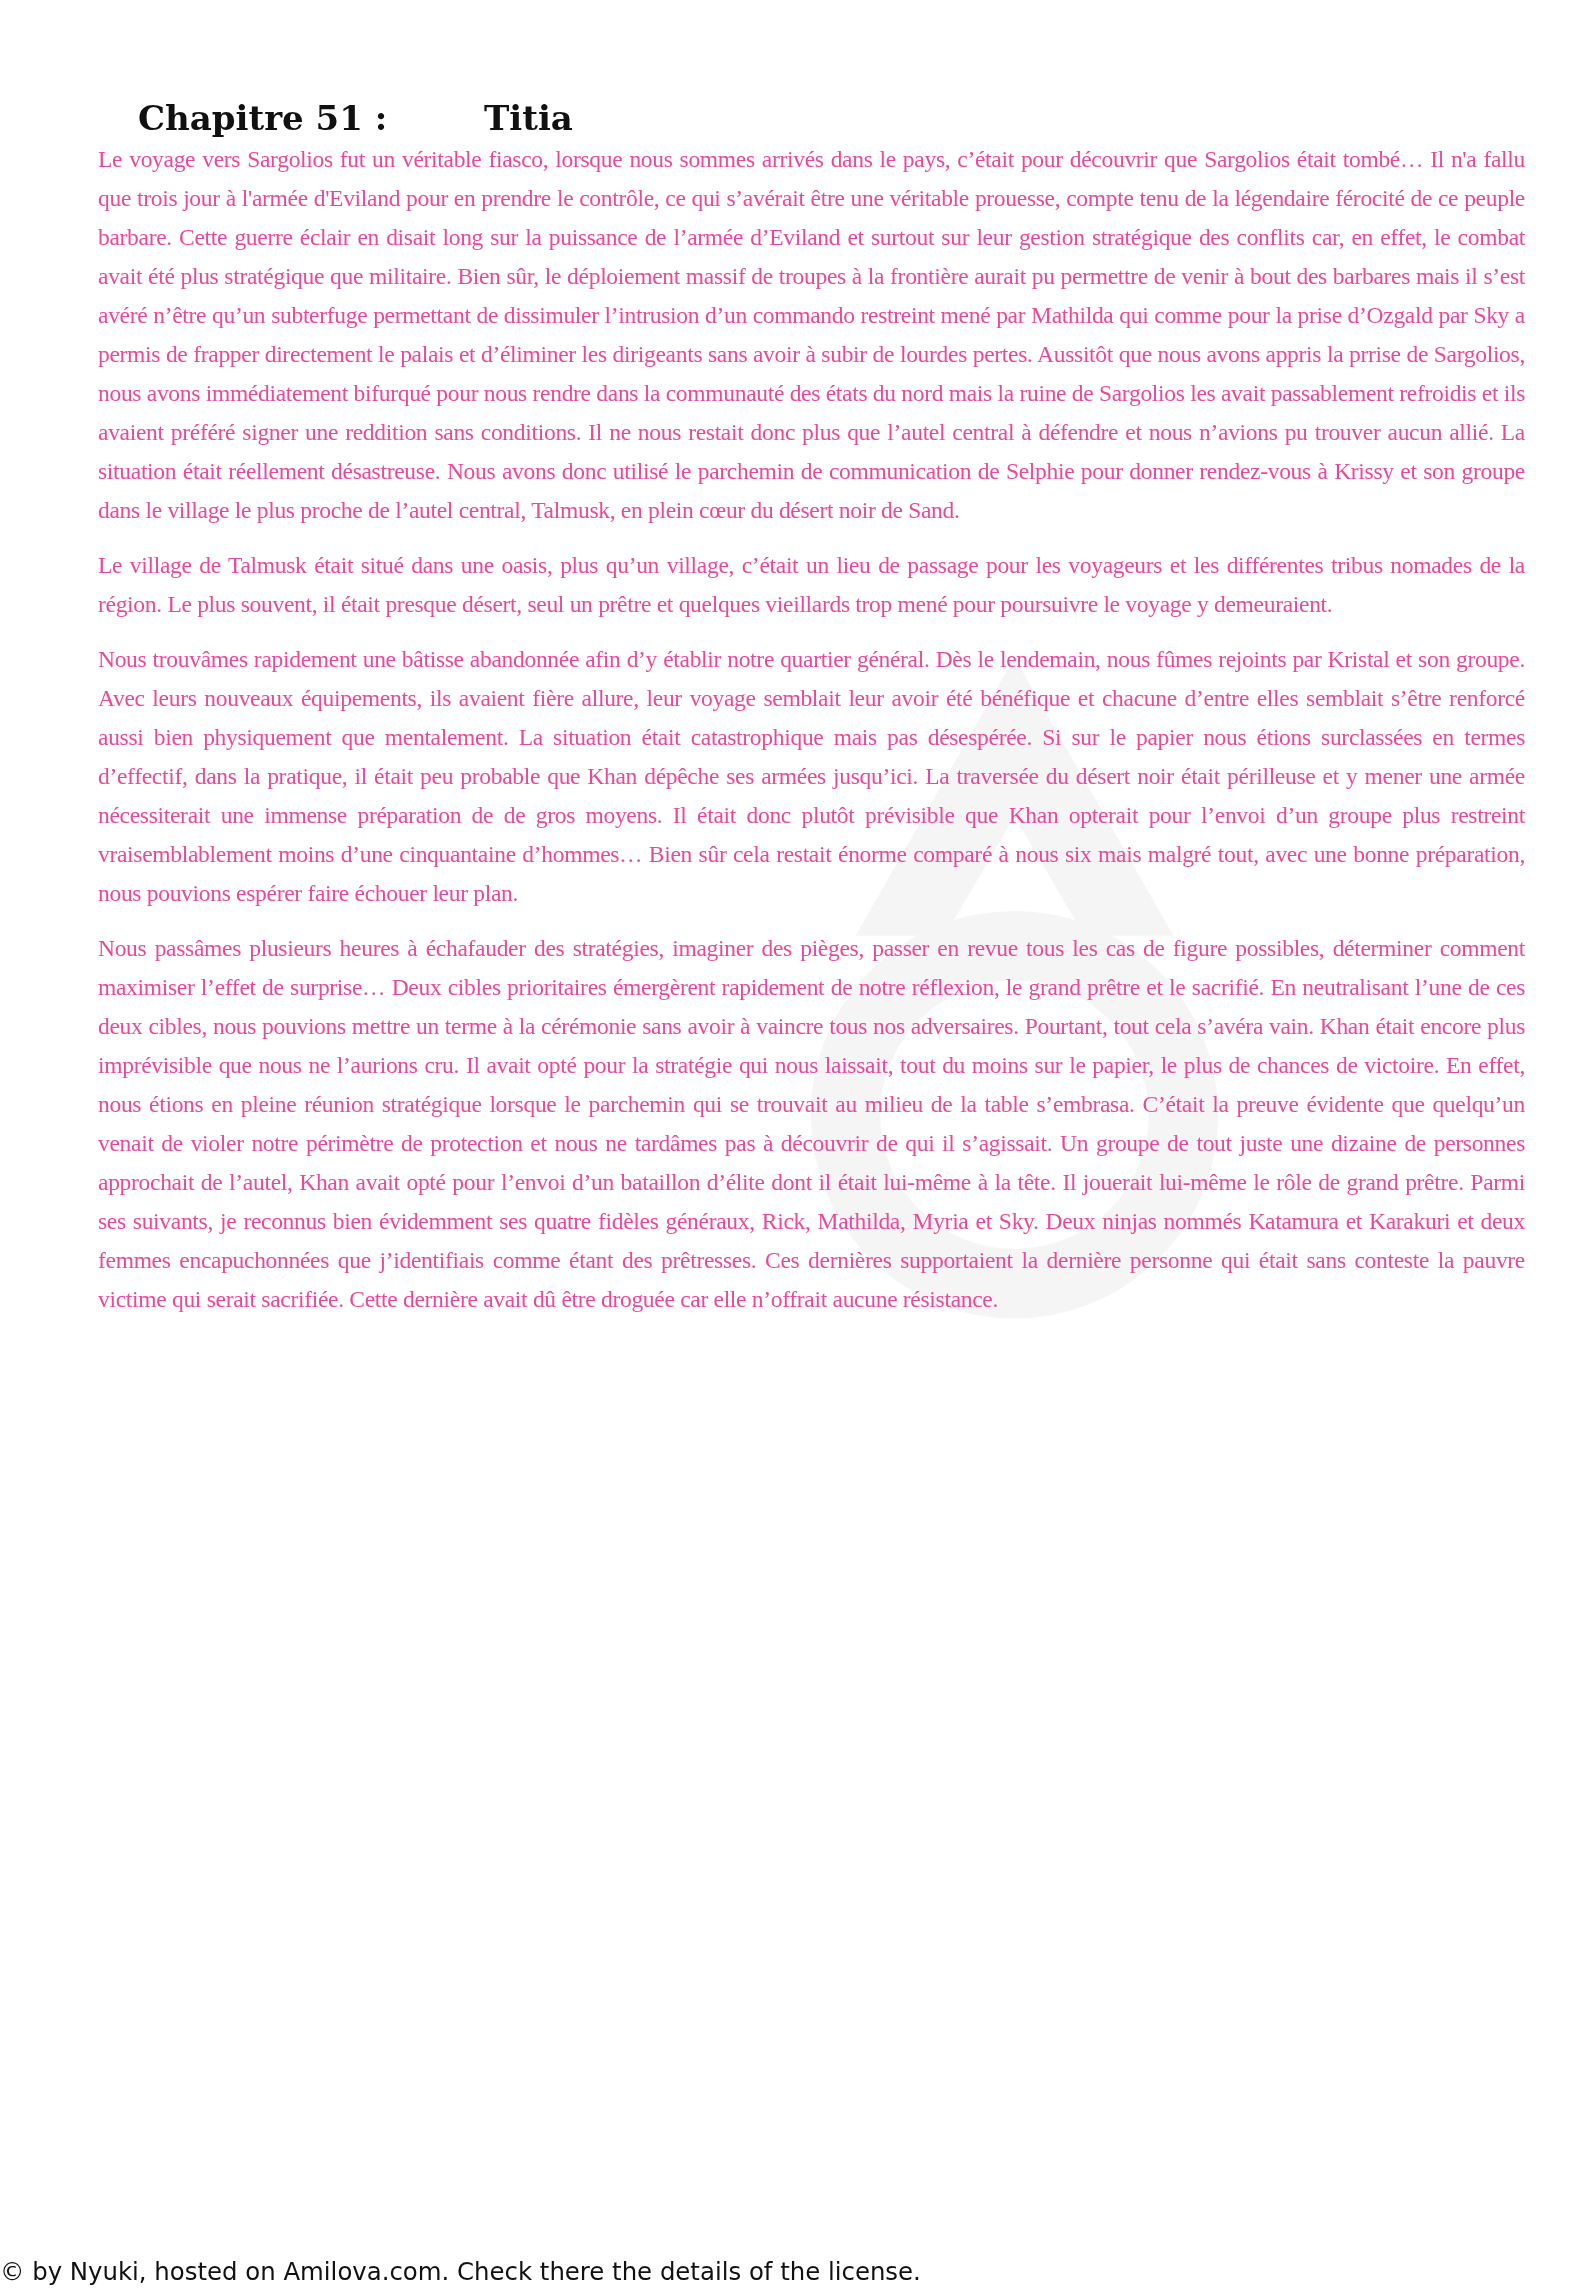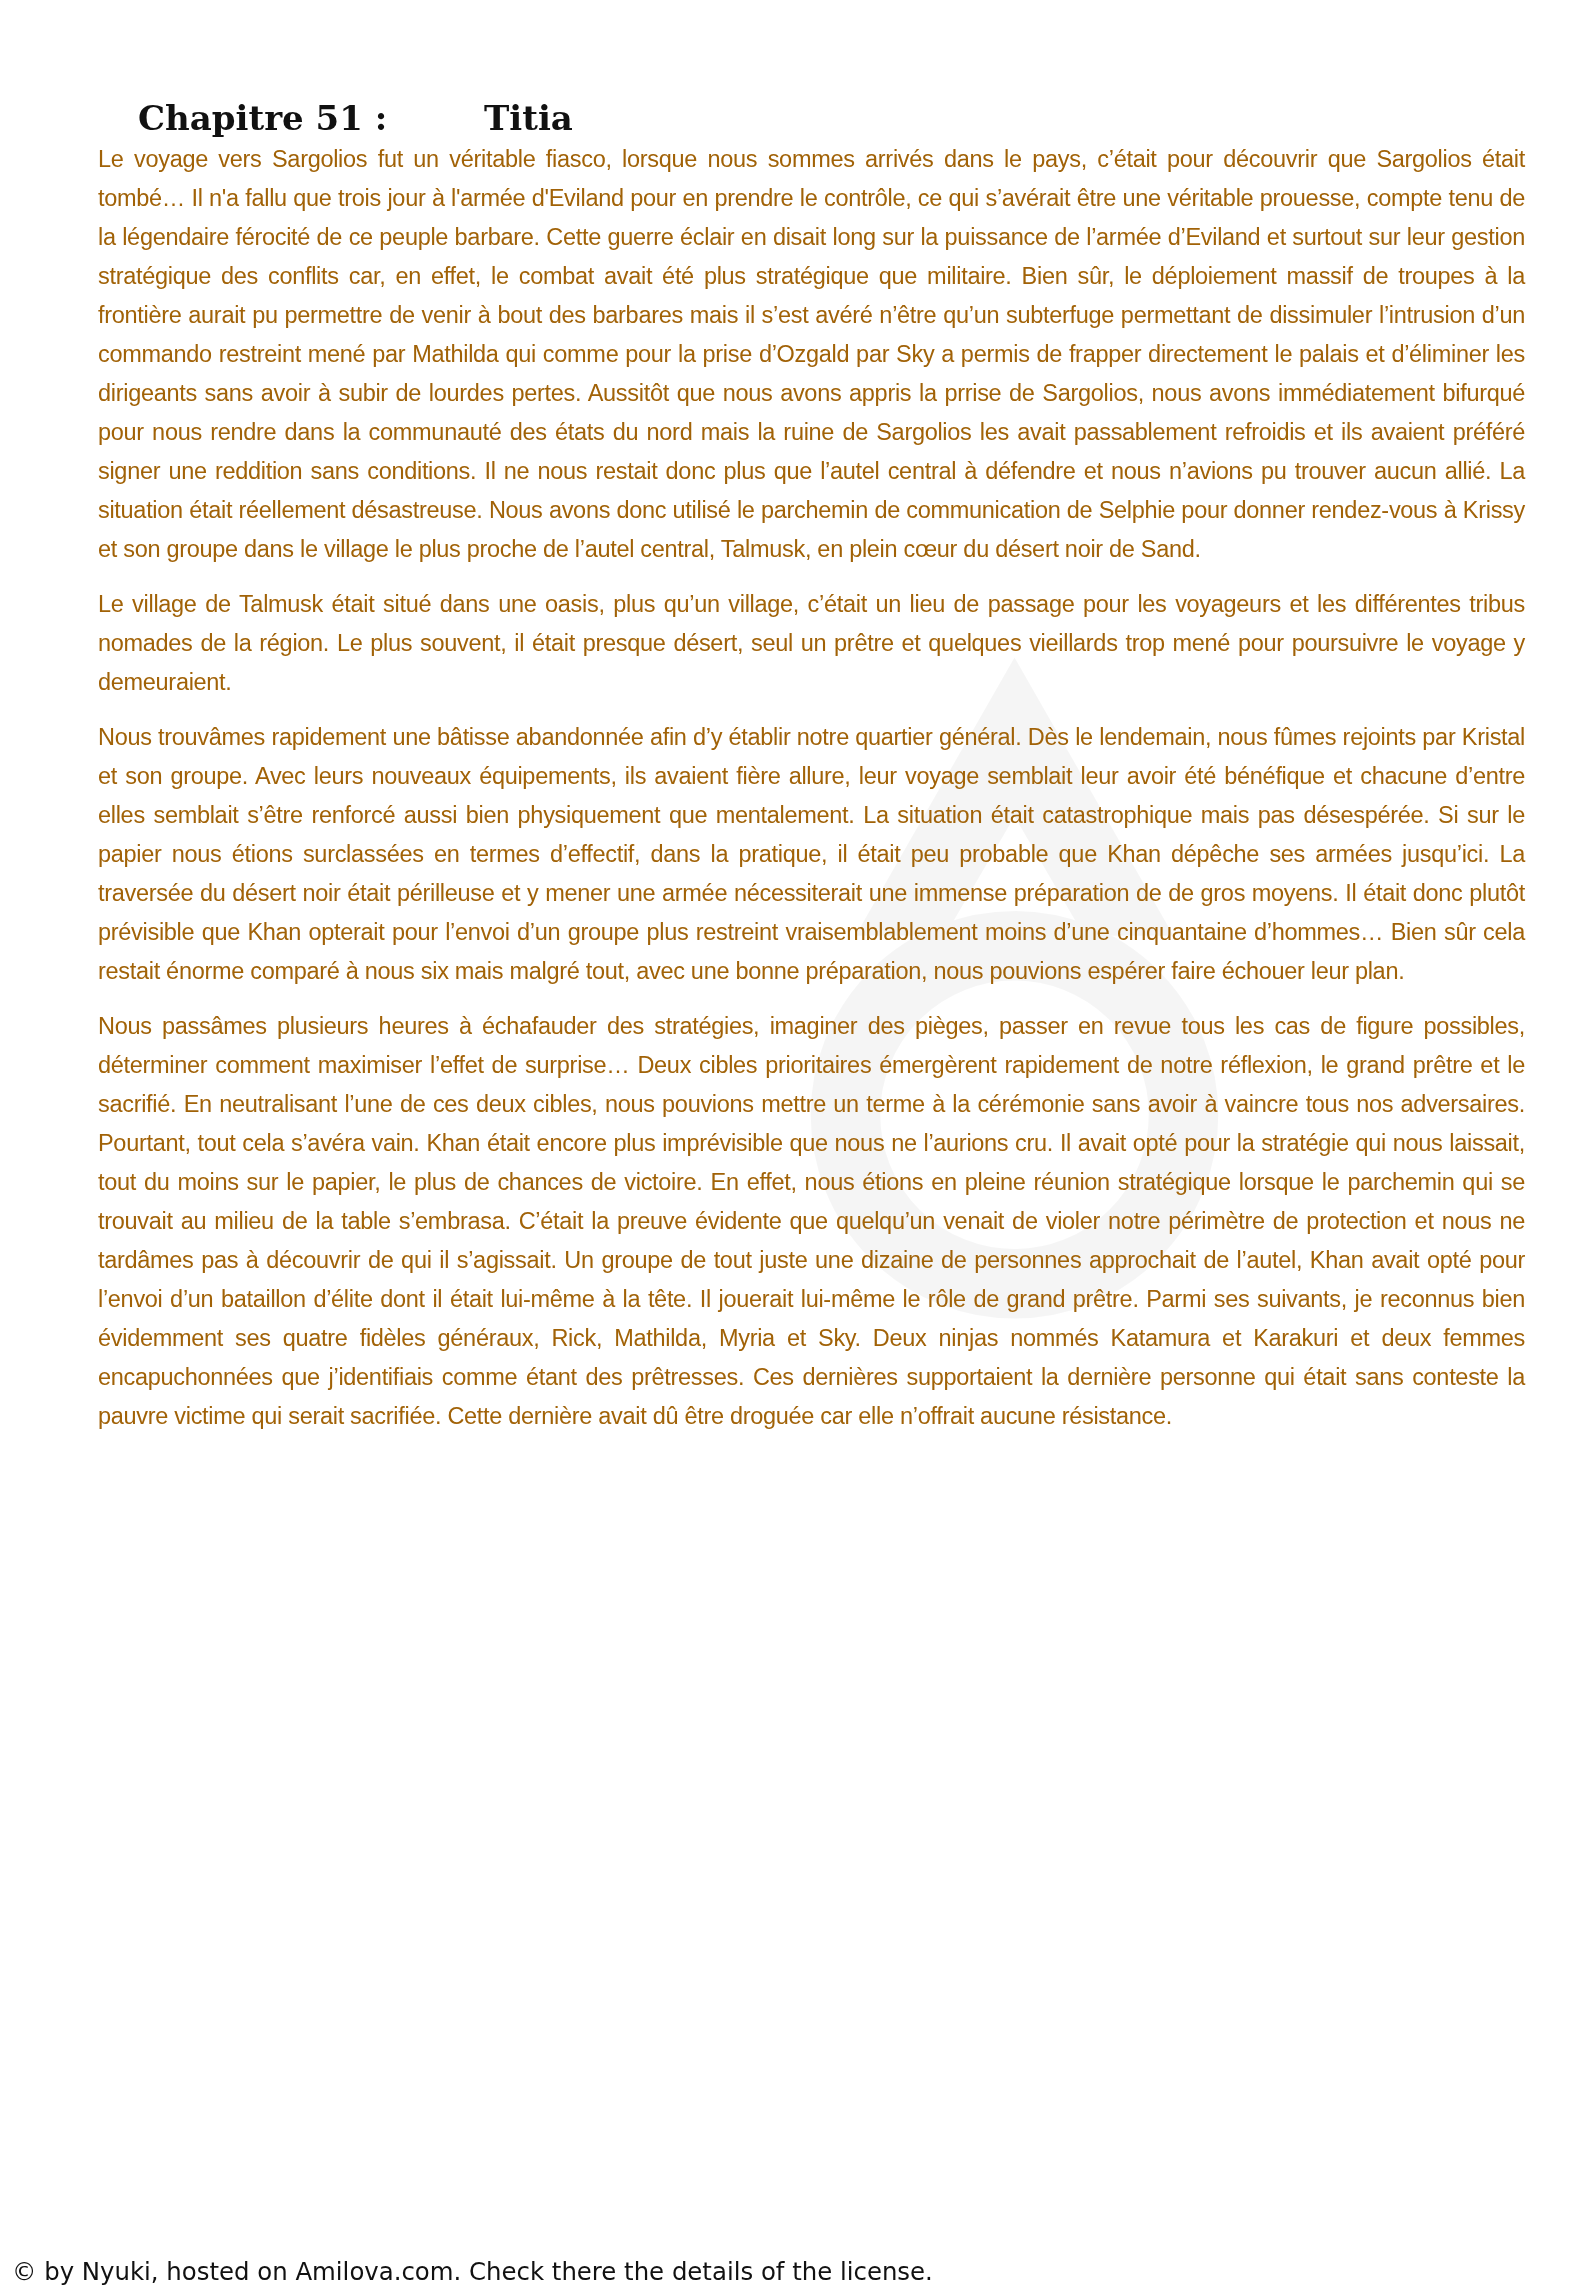--- a/index.html
+++ b/index.html
@@ -25,42 +25,42 @@
       font-weight: bold;
       font-size: 34px;
       line-height: 44px;
       margin: 0 0 0 40px;
       padding: 0;
       color: #111111;
       white-space: pre;
     }
     .chapter-title .chap-num { display: inline-block; width: 346px; }
     .paragraph {
-      font-family: Liberation Sans, sans-serif;
+      font-family: Liberation Serif, serif;
       font-size: 23.5px;
       line-height: 39px;
       text-align: justify;
       margin: 7px 0 16px 0;
-      color: #a16207;
+      color: #ec4899;
       letter-spacing: -0.3px;
       word-spacing: 0px;
     }
     .paragraph:first-of-type { margin-top: 0; }
     .watermark {
       position: absolute;
       left: 756px;
       top: 637px;
       width: 517px;
       height: 697px;
       pointer-events: none;
       opacity: 0.035;
     }
     .footer {
       position: absolute;
-      left: 12px;
+      left: 0;
       top: 2257px;
       font-family: "DejaVu Sans", sans-serif;
       font-size: 24.4px;
       line-height: 30px;
       color: #111111;
       white-space: nowrap;
     }
   </style>
 </head>
 <body>

